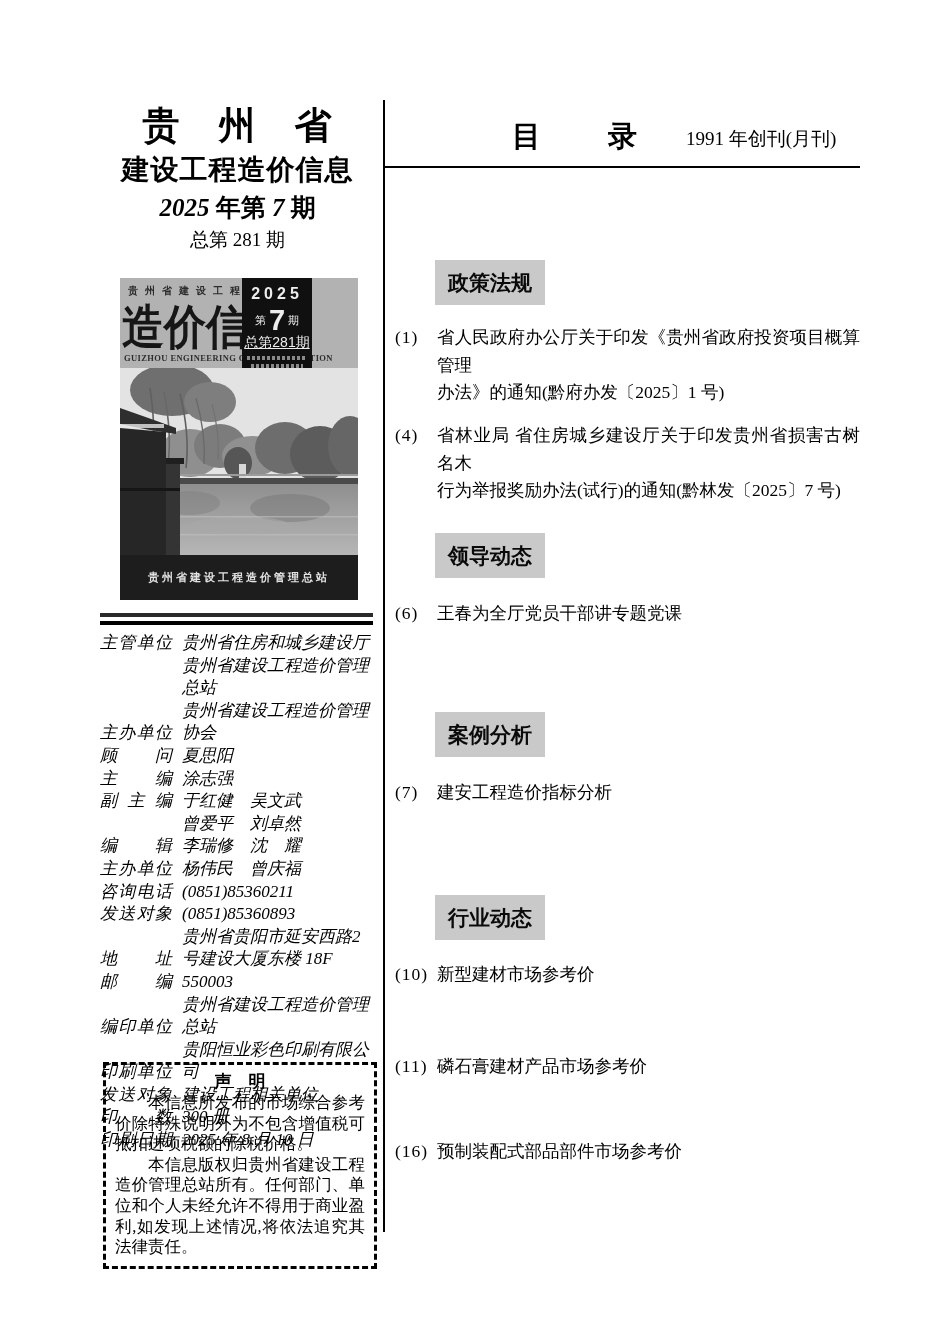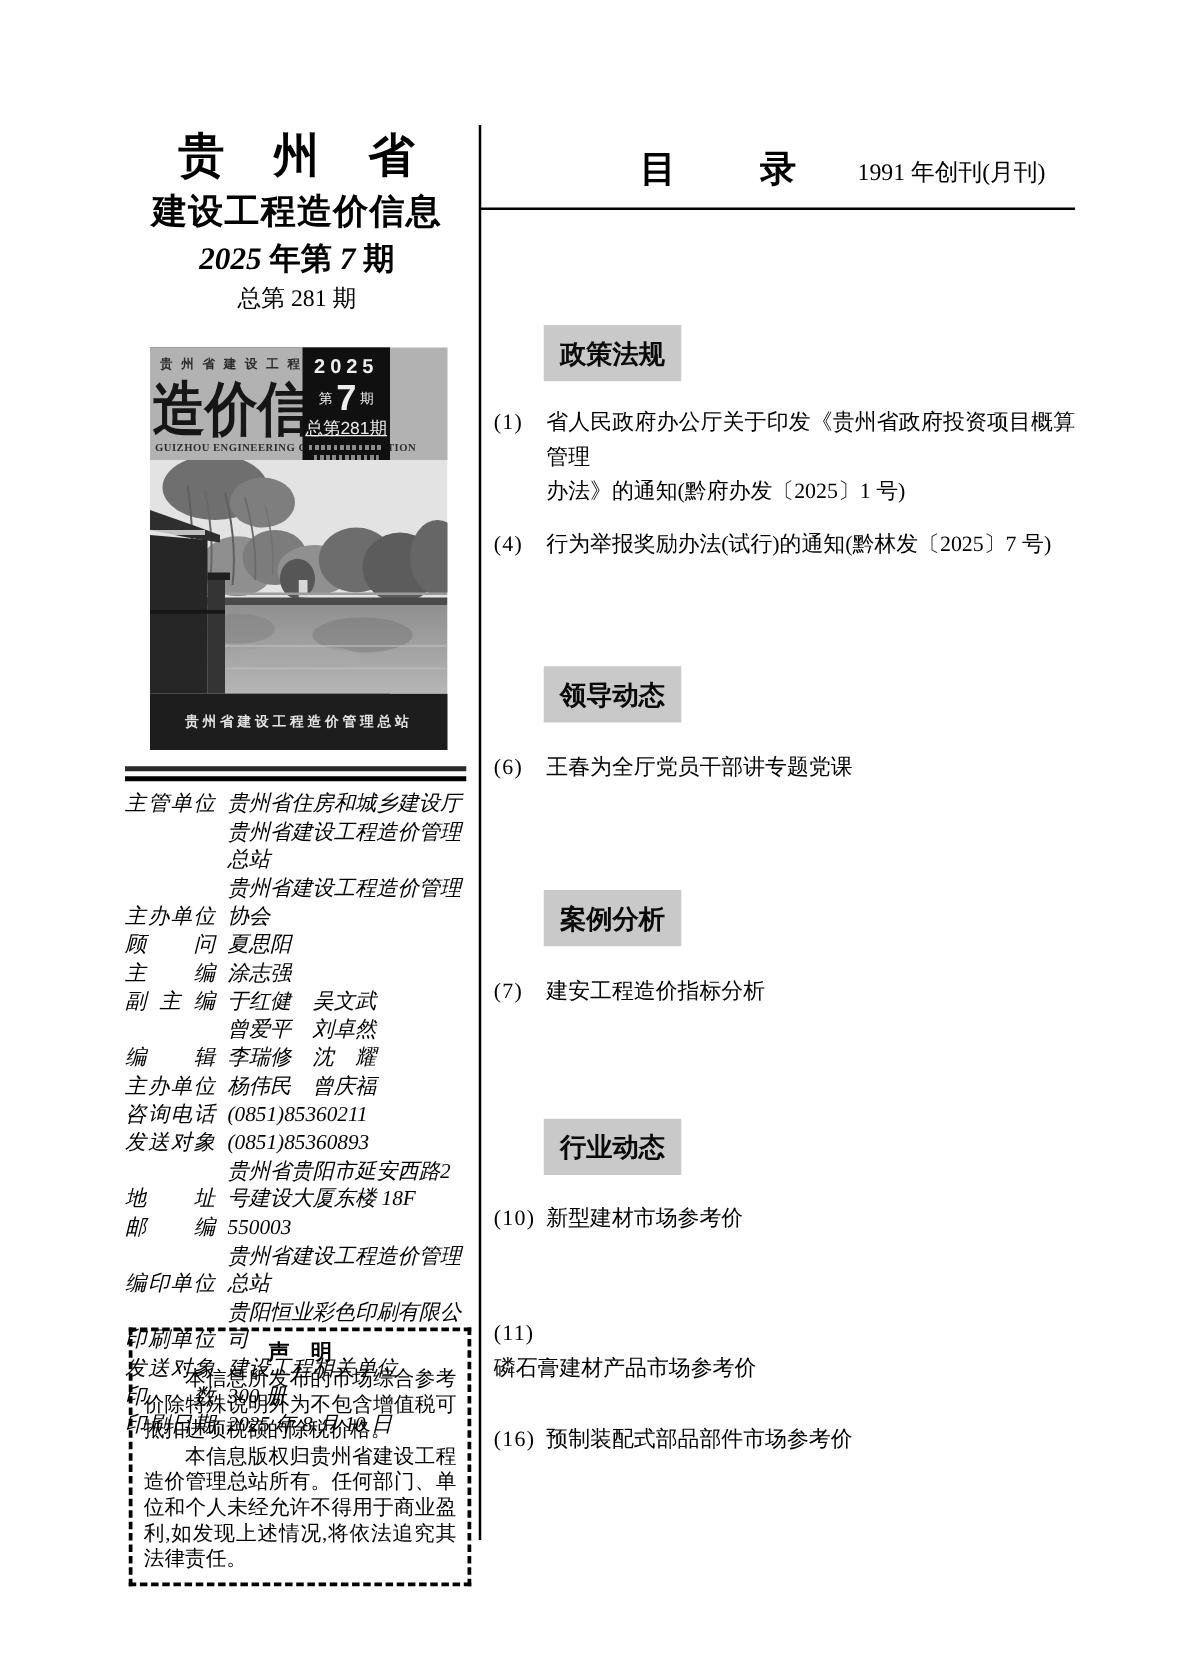--- a/index.html
+++ b/index.html
@@ -273,20 +273,21 @@
   <div class="abs entry" style="top:324px;">
     <span class="epage">(1)</span>
     <div class="etext">
         <span>省人民政府办公厅关于印发《贵州省政府投资项目概算管理</span>
         <span>办法》的通知(黔府办发〔2025〕1 号)</span>
       </div>
   </div>
   <div class="abs entry" style="top:422px;">
     <span class="epage">(4)</span>
     <div class="etext">
+        <span>省林业局 省住房城乡建设厅关于印发贵州省损害古树名木</span>
         <span>行为举报奖励办法(试行)的通知(黔林发〔2025〕7 号)</span>
       </div>
   </div>
   <div class="abs entry" style="top:600px;">
     <span class="epage">(6)</span>
     <div class="etext">
         <span>王春为全厅党员干部讲专题党课</span>
       </div>
   </div>
   <div class="abs entry" style="top:779px;">
@@ -294,21 +295,21 @@
     <div class="etext">
         <span>建安工程造价指标分析</span>
       </div>
   </div>
   <div class="abs entry" style="top:961px;">
     <span class="epage">(10)</span>
     <div class="etext">
         <span>新型建材市场参考价</span>
       </div>
   </div>
-  <div class="abs entry" style="top:1053px;flex-direction:column;">
+  <div class="abs entry" style="top:1053px;">
     <span class="epage">(11)</span>
     <div class="etext">
         <span>磷石膏建材产品市场参考价</span>
       </div>
   </div>
   <div class="abs entry" style="top:1138px;">
     <span class="epage">(16)</span>
     <div class="etext">
         <span>预制装配式部品部件市场参考价</span>
       </div>

